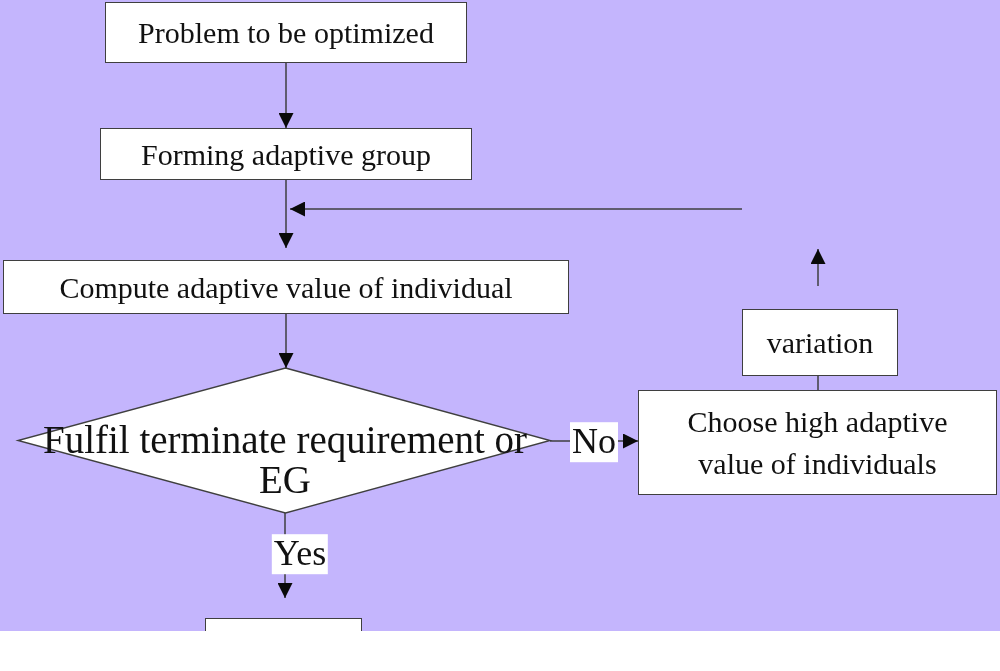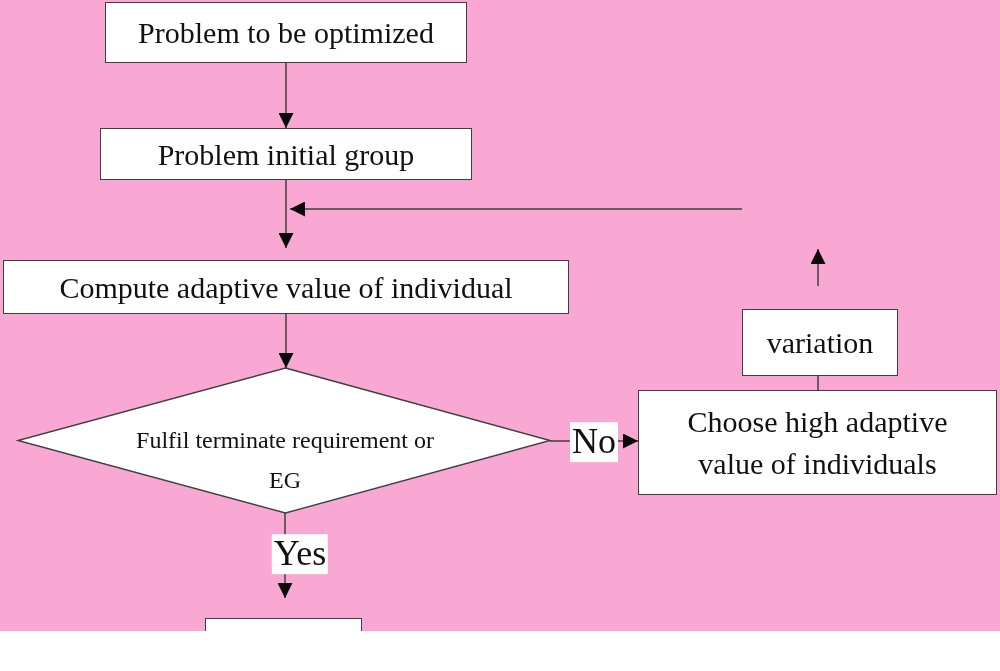--- a/index.html
+++ b/index.html
@@ -1,20 +1,20 @@
 <!DOCTYPE html>
 <html><head>
 <meta charset="utf-8">
 <style>
   html,body{margin:0;padding:0;background:#fff;}
   .canvas{
     position:relative;
     width:1000px;
     height:631px;
-    background:#f9a8d4;
+    background:#c4b5fd;
     overflow:hidden;
     font-family:"Liberation Serif","DejaVu Serif",serif;
     color:#111;
   }
   .wires{position:absolute;left:0;top:0;width:1000px;height:671px;}
   .node{
     position:absolute;
     box-sizing:border-box;
     background:#fff;
     border:1.6px solid #3f3f3f;
@@ -27,21 +27,21 @@
     line-height:1.3;
     white-space:nowrap;
   }
   .node.two-line{line-height:42px;white-space:nowrap;}
   .decision-text{
     position:absolute;
     left:20px;
     top:420px;
     width:530px;
     text-align:center;
-    font-size:24px;
+    font-size:39px;
     line-height:40px;
     pointer-events:none;
   }
   .decision-text span{display:block;}
   .edge-label{
     position:absolute;
     transform:translate(-50%,-50%);
     background:#fff;
     font-size:36px;
     padding:0 2px;
@@ -70,21 +70,21 @@
     <line x1="550" y1="441" x2="638" y2="441" stroke="#3f3f3f" stroke-width="1.5" marker-end="url(#arrow)"></line>
     <line x1="818" y1="390" x2="818" y2="353" stroke="#3f3f3f" stroke-width="1.5" marker-end="url(#arrow)"></line>
     <line x1="818" y1="286" x2="818" y2="249" stroke="#3f3f3f" stroke-width="1.5" marker-end="url(#arrow)"></line>
   </svg>
 
   <div class="node" style="left:105px;top:2px;width:362px;height:61px;">
     <span>Problem to be optimized</span>
   </div>
 
   <div class="node" style="left:100px;top:128px;width:372px;height:52px;">
-    <span>Problem initial group</span>
+    <span>Forming adaptive group</span>
   </div>
 
   <div class="node" style="left:3px;top:260px;width:566px;height:54px;">
     <span>Compute adaptive value of individual</span>
   </div>
 
 
   <div class="node" style="left:742px;top:286px;width:156px;height:67px;margin-top:23px;">
     <span>variation</span>
   </div>

